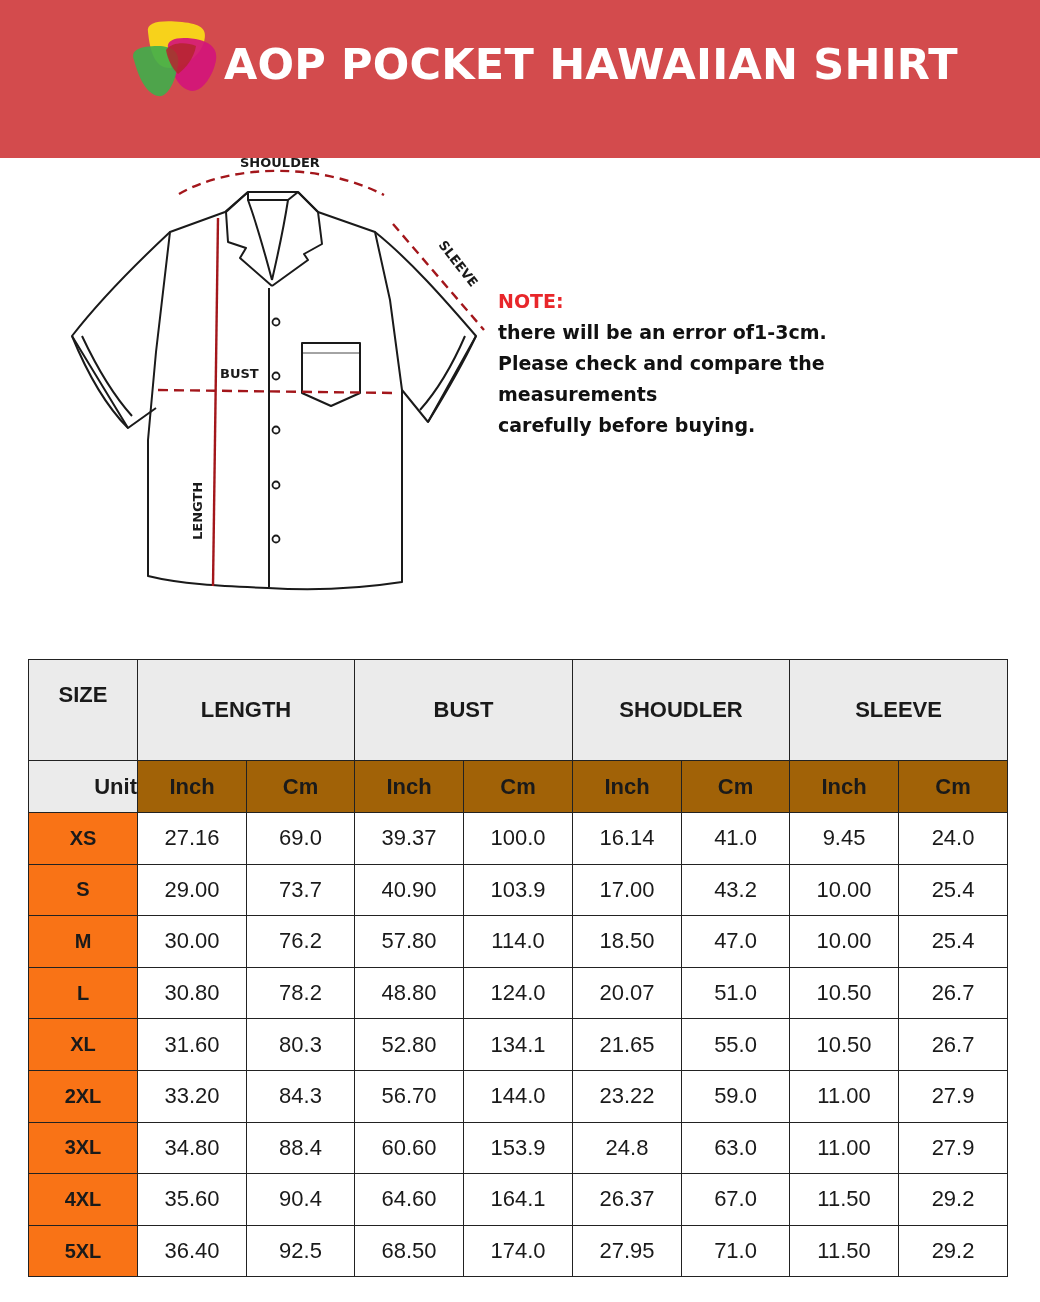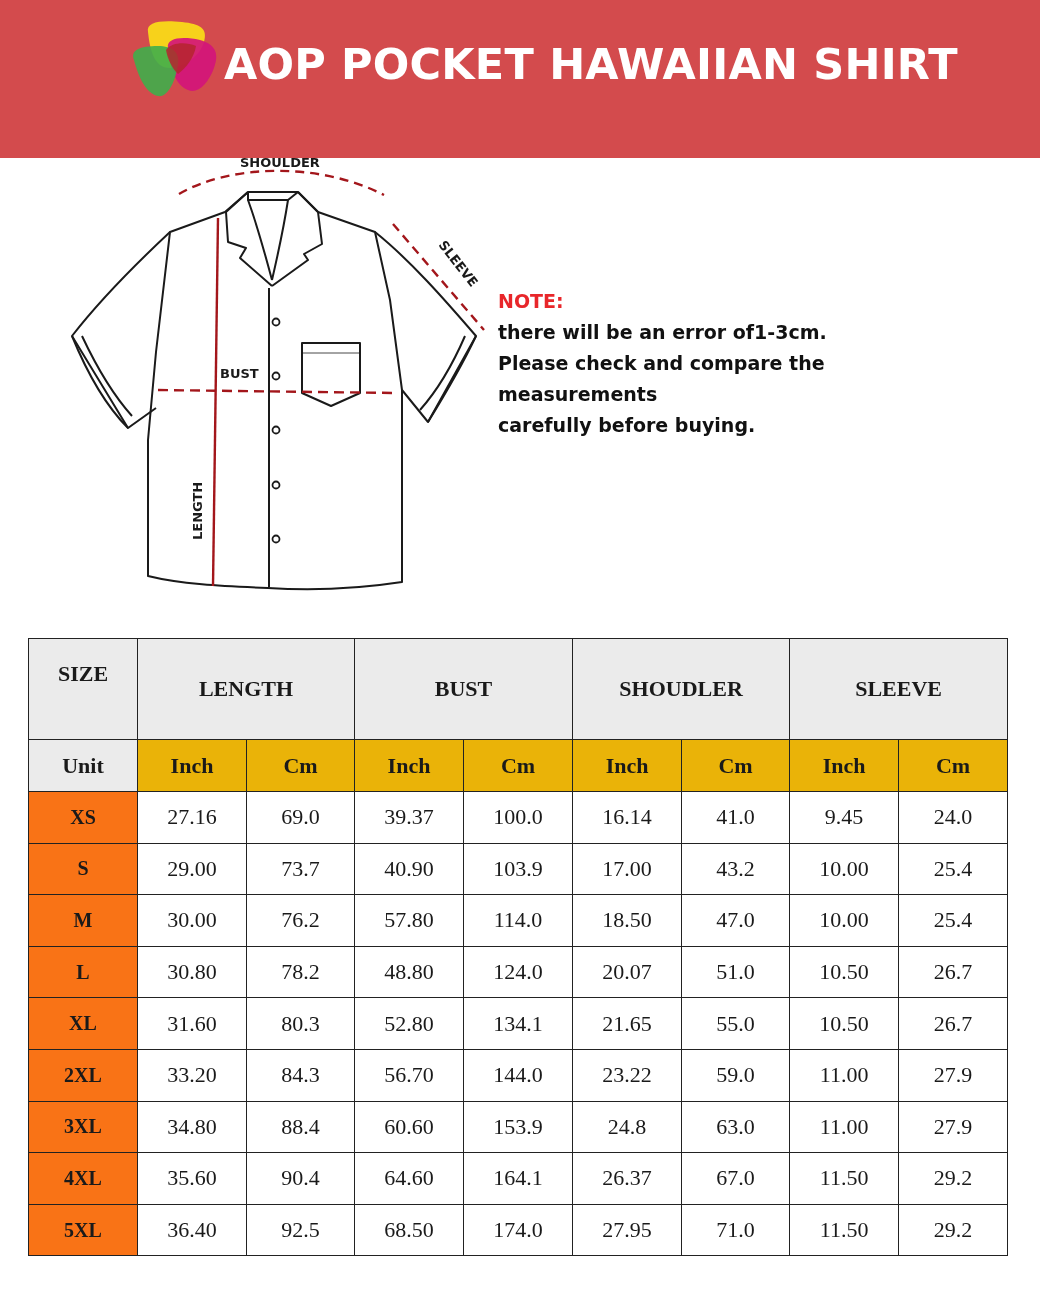--- a/index.html
+++ b/index.html
@@ -18,32 +18,32 @@
     color: #ffffff; letter-spacing: 0.2px; white-space: nowrap; line-height: 56px;
   }
   .shirt { position: absolute; left: 60px; top: 140px; width: 440px; height: 460px; }
   .note {
     position: absolute; left: 498px; top: 286px; width: 492px; 
     font-family: "DejaVu Sans", sans-serif; font-weight: bold; font-size: 19px; line-height: 31px;
     color: #111;
   }
   .note .note-head { color: #e8262a; }
   table.sizes {
-    position: absolute; left: 28px; top: 638px; width: 979px;
+    position: absolute; left: 28px; top: 659px; width: 979px;
     border-collapse: collapse; table-layout: fixed;
-    font-family: Liberation Serif, serif;
+    font-family: Liberation Sans, sans-serif;
   }
   table.sizes td {
     border: 1.5px solid #222; text-align: center; padding: 0;
     font-size: 22px; color: #1a1a1a;
   }
   .hdr td { height: 100px; background: #ebebeb; font-weight: bold; font-size: 20px; }
   .hdr td.size-h { vertical-align: top; padding-top: 22px; height: 78px; }
-  .units td { height: 51px; font-weight: bold; font-size: 21px; background: #eab308; }
-  .units td.unit-label { background: #ebebeb; }
+  .units td { height: 51px; font-weight: bold; font-size: 21px; background: #a16207; }
+  .units td.unit-label { background: #ebebeb; text-align: right; }
   .row td { height: 50.6px; }
   .row td.size-cell { background: #f97316; font-weight: bold; font-size: 20px; }
 </style>
 </head>
 <body>
 
 <div class="banner">
   <svg class="logo" viewBox="0 0 90 78">
     <path d="M18 12 C16 2 30 0 52 2 C70 4 78 8 74 22 C70 36 56 46 40 48 C24 48 20 30 18 12 Z" fill="#f7d21b"></path>
     <path d="M38 28 C36 18 52 16 70 20 C84 24 90 32 84 48 C78 64 68 74 58 70 C46 66 40 48 38 28 Z" fill="#d3157a" opacity="0.92"></path>

